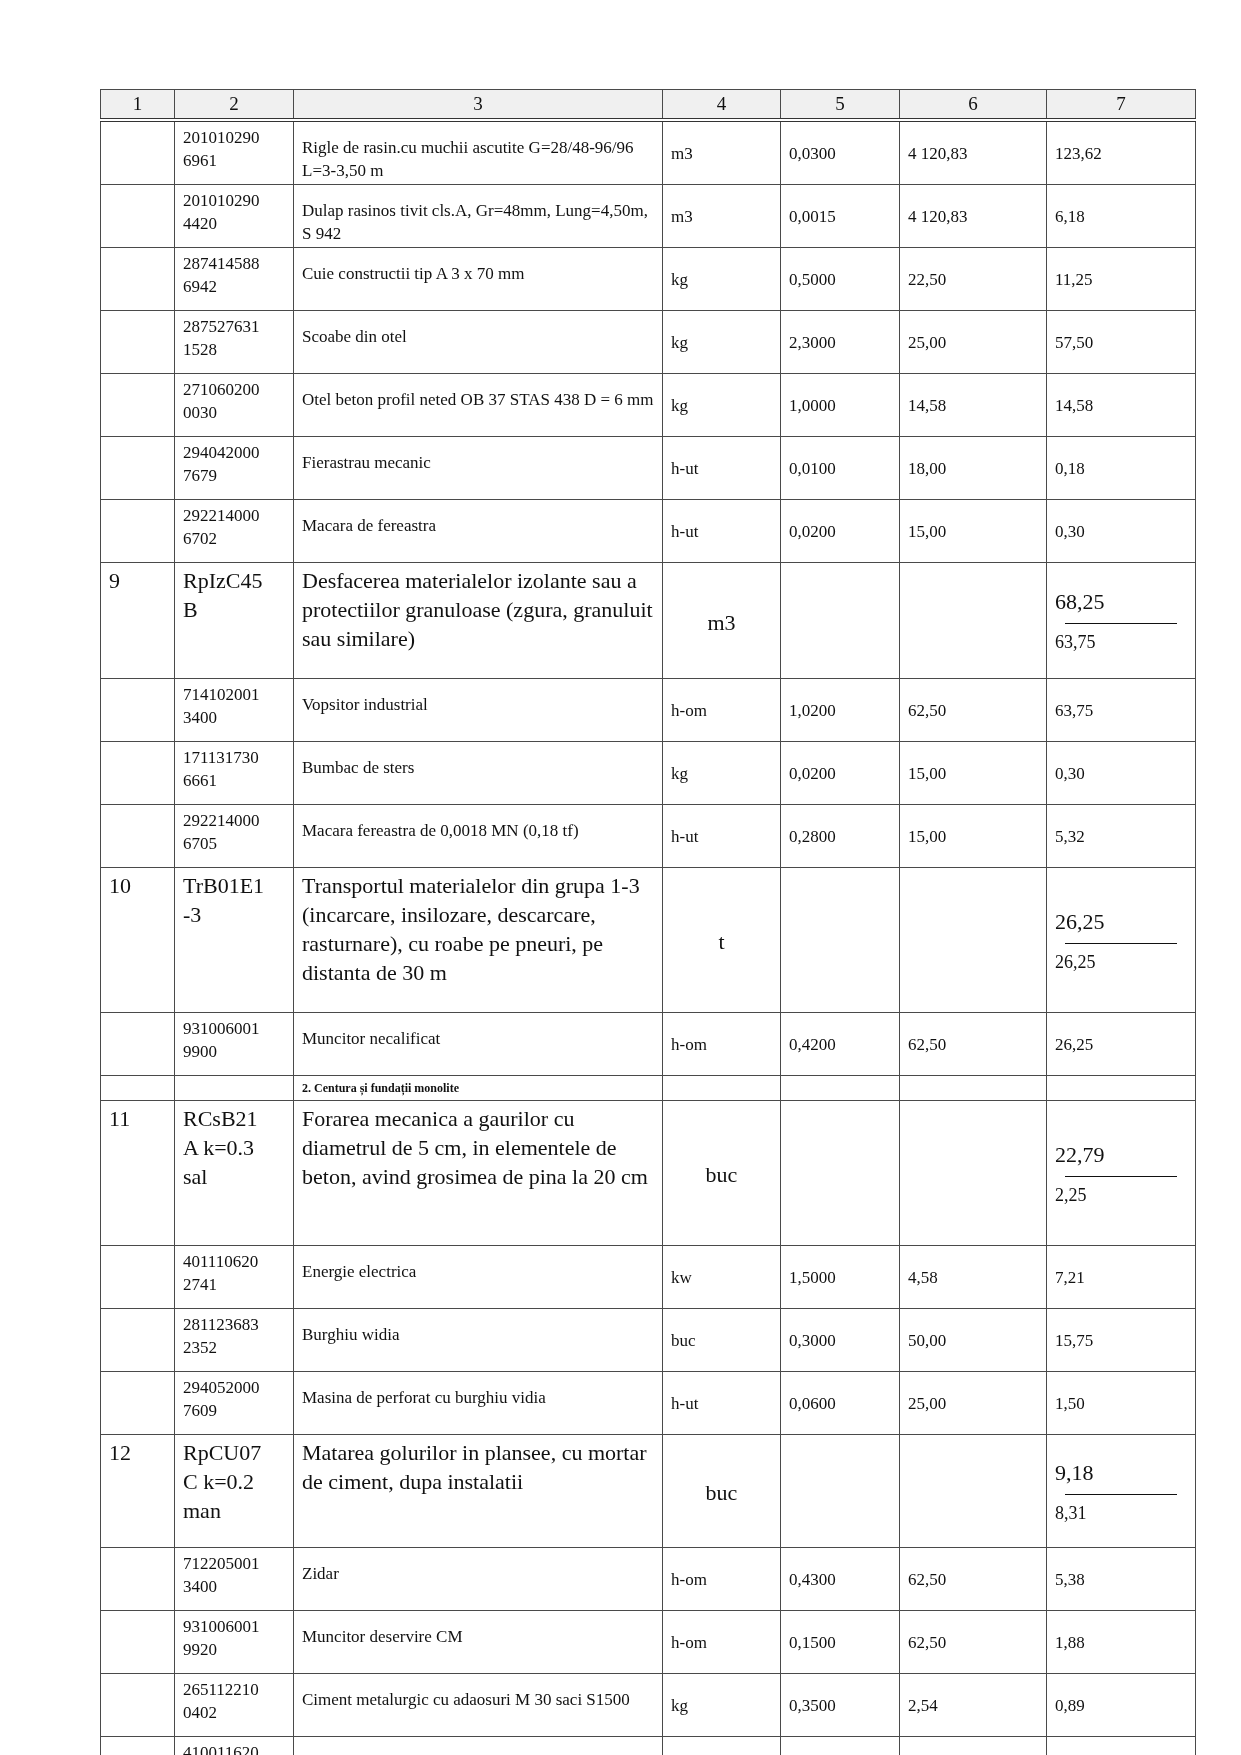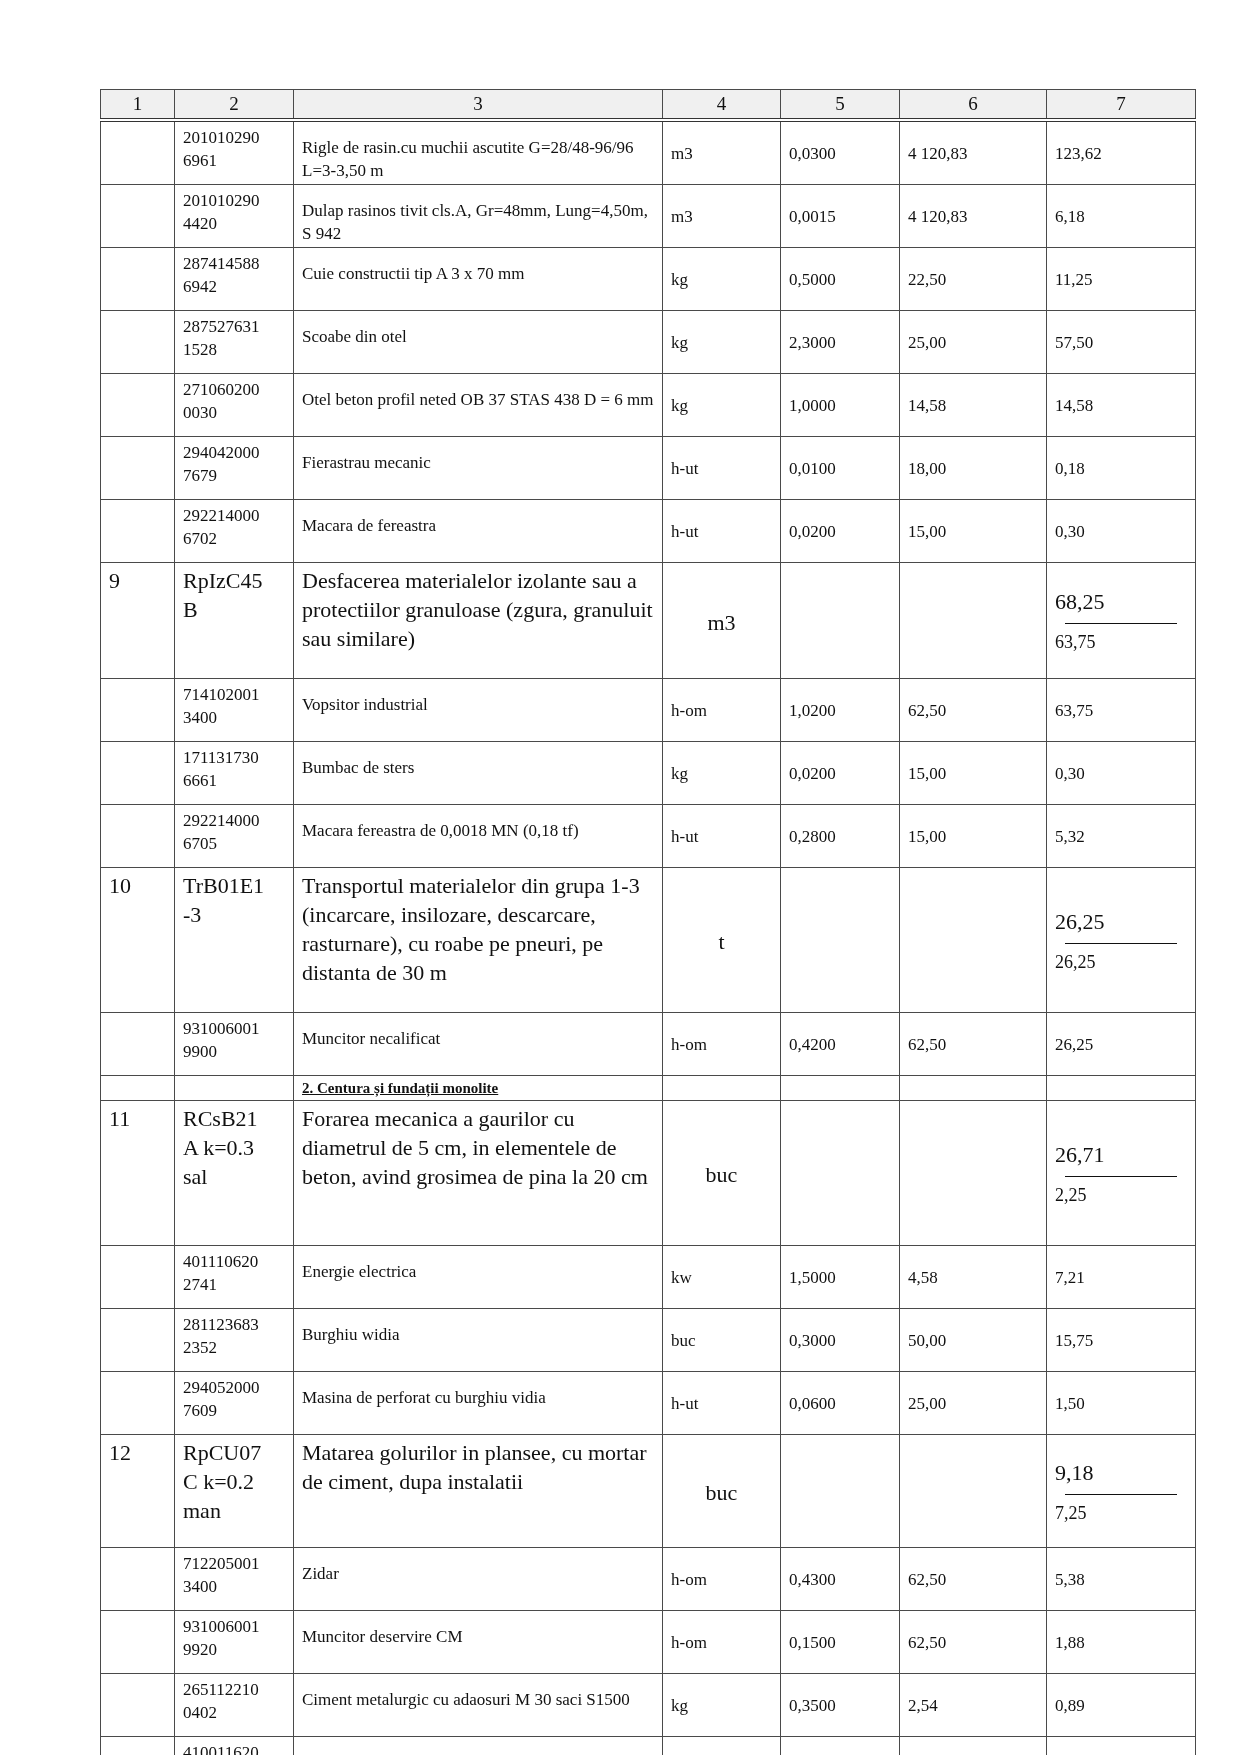--- a/index.html
+++ b/index.html
@@ -18,21 +18,21 @@
   tr.hdr td { background: #f0f0f0; text-align: center; height: 28px; font-size: 19px; line-height: 24px; padding: 0; border-bottom: 4px double #333; }
   tr.res td { height: 48px; }
   tr.res td.code { vertical-align: top; padding-top: 4px; }
   tr.res td.name { vertical-align: top; padding-top: 14px; }
   tr.item td { font-size: 22px; line-height: 29px; vertical-align: top; padding-top: 3px; }
   tr.item td.um { vertical-align: middle; text-align: center; }
   tr.item td.frac { vertical-align: middle; text-align: left; padding: 0 8px; }
   .frac .top { font-size: 22px; line-height: 30px; }
   .frac .bar { border-top: 1.5px solid #111; margin: 6px 10px; }
   .frac .bot { font-size: 18px; line-height: 24px; }
-  tr.sec td { height: 24px; font-size: 15px; line-height: 22px; font-weight: bold; text-decoration: underline; }
+  tr.sec td { height: 24px; font-size: 12px; line-height: 22px; font-weight: bold; }
   tr.h-row9 td { height: 112px; }
   tr.h-row10 td { height: 141px; margin-top: 16px; }
   tr.h-row11 td { height: 141px; }
   tr.h-row12 td { height: 109px; }
 </style>
 </head>
 <body>
 
 <table class="doc">
   <colgroup>
@@ -204,21 +204,21 @@
       <tr class="item h-row11">
         <td>11</td>
         <td><span style="white-space:pre-line">RCsB21
 A k=0.3
 sal</span></td>
         <td>Forarea mecanica a gaurilor cu diametrul de 5 cm, in elementele de beton, avind grosimea de pina la 20 cm</td>
         <td class="um">buc</td>
         <td></td>
         <td></td>
         <td class="frac">
-          <div class="top">26,71</div>
+          <div class="top">22,79</div>
           <div class="bar"></div>
           <div class="bot">2,25</div>
         </td>
       </tr>
       <tr class="res">
         <td class="no"></td>
         <td class="code"><span style="white-space:pre-line">401110620
 2741</span></td>
         <td class="name"><span>Energie electrica</span></td>
         <td>kw</td>
@@ -251,21 +251,21 @@
         <td><span style="white-space:pre-line">RpCU07
 C k=0.2
 man</span></td>
         <td>Matarea golurilor in plansee, cu mortar de ciment, dupa instalatii</td>
         <td class="um">buc</td>
         <td></td>
         <td></td>
         <td class="frac">
           <div class="top">9,18</div>
           <div class="bar"></div>
-          <div class="bot">7,25</div>
+          <div class="bot">8,31</div>
         </td>
       </tr>
       <tr class="res">
         <td class="no"></td>
         <td class="code"><span style="white-space:pre-line">712205001
 3400</span></td>
         <td class="name"><span>Zidar</span></td>
         <td>h-om</td>
         <td>0,4300</td>
         <td>62,50</td>

